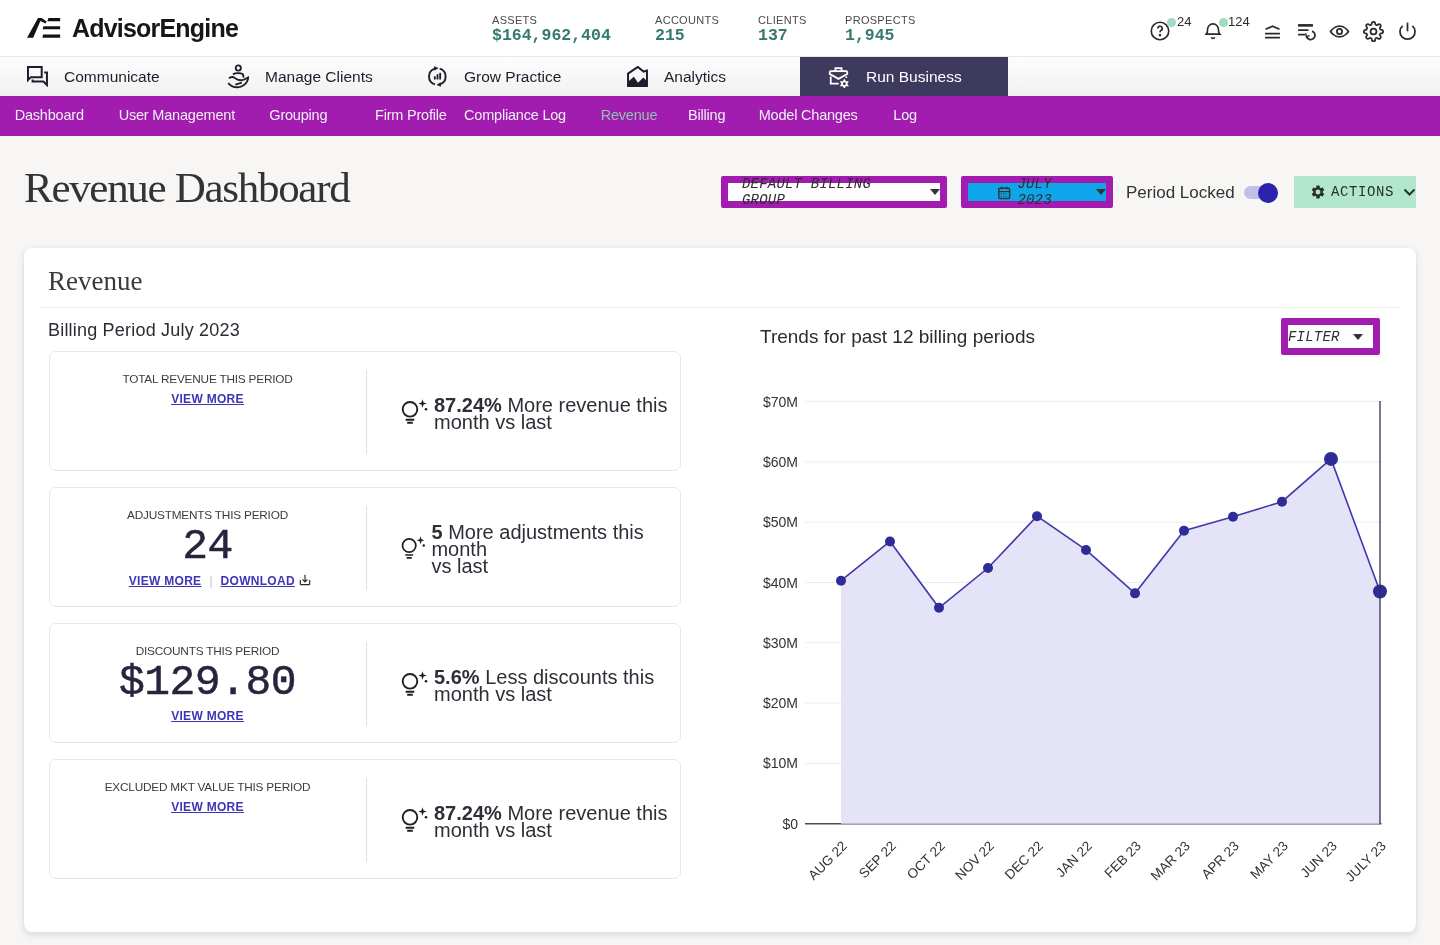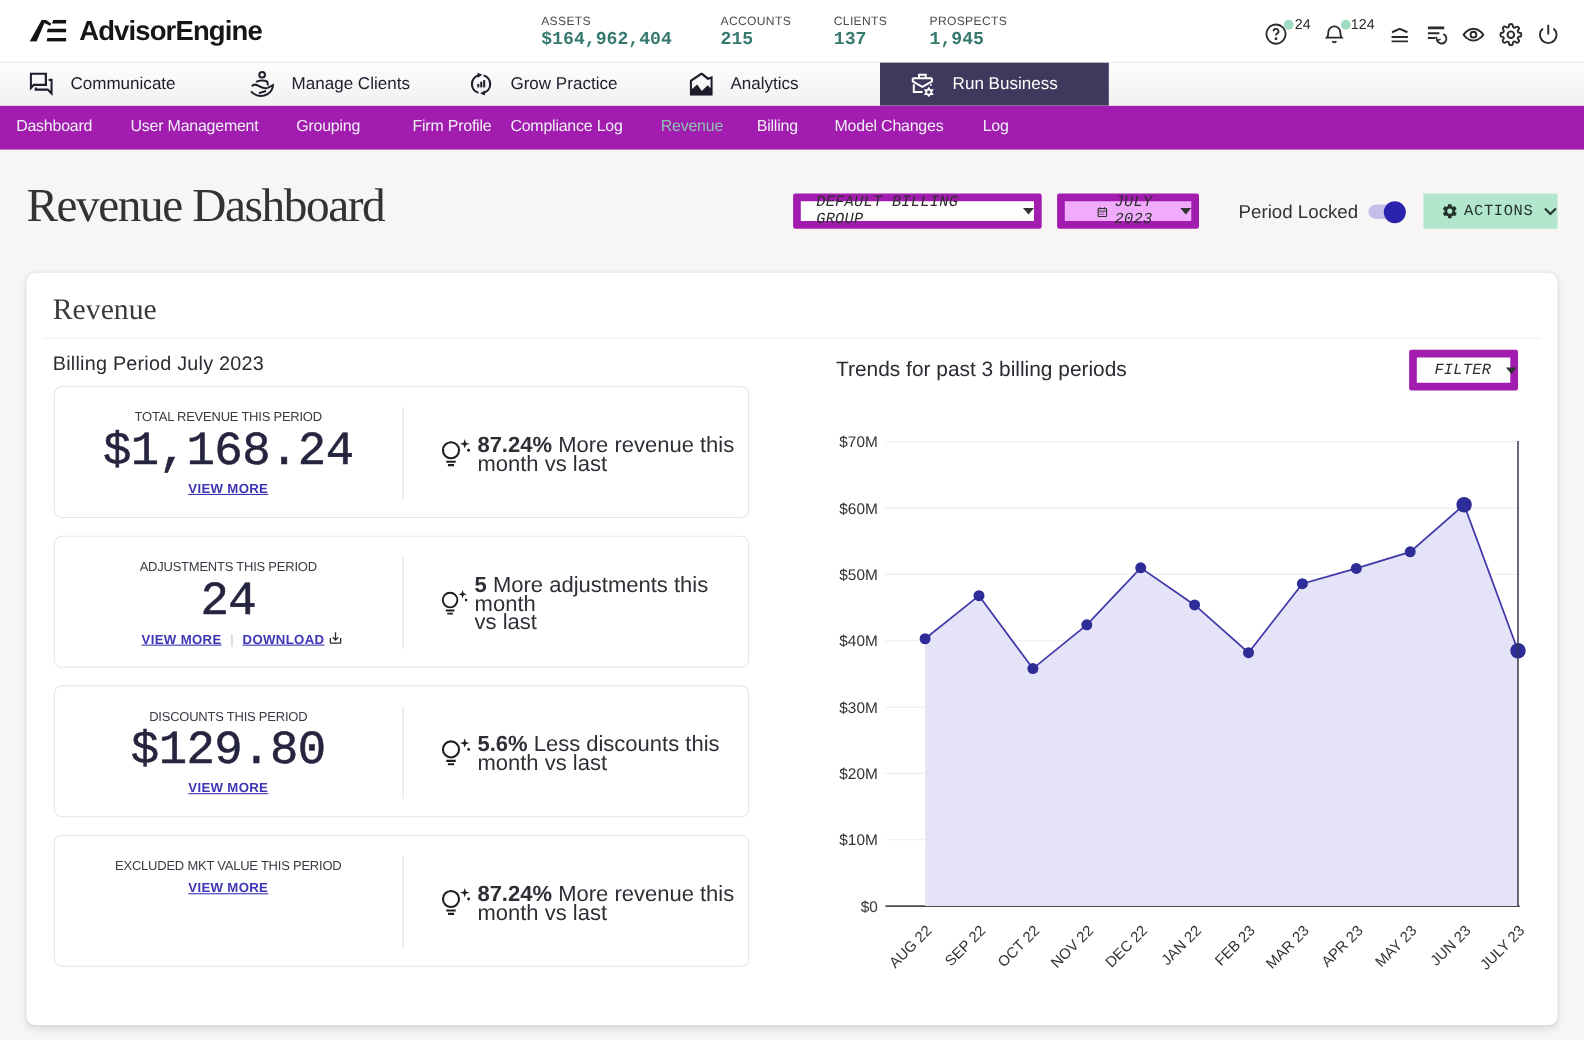--- a/index.html
+++ b/index.html
@@ -19,21 +19,21 @@
 .tab { display:flex; align-items:center; padding:0 0 0 27px; width:200px; color:#1d1d2b; font-size:15.5px; }
 .tab svg { margin-right:16px; }
 .tab.sel { background:#3e3a5e; color:#fff; width:208px; }
 .subnav { height:40px; background:#a21caf; position:relative; }
 .subnav a { color:#efeff5; font-size:14.5px; letter-spacing:-0.2px; text-decoration:none; position:absolute; top:11px; white-space:nowrap; }
 .subnav a.sel { color:#8fc1b3; }
 h1 { font-family:"Liberation Serif", serif; font-weight:400; font-size:43px; color:#333; position:absolute; left:24px; top:163px; letter-spacing:-1.3px; }
 .ctrl { position:absolute; top:176px; height:32px; display:flex; align-items:center; font-family:"Liberation Mono", monospace; font-size:14px; color:#2e2e2e; letter-spacing:0.2px; }
 .btn-outline { border:7px solid #a21caf; background:#fdfefd; border-radius:2px; justify-content:flex-start;font-style:italic; }
 #b1 { left:721px; width:226px; padding-left:14px; }
-#b2 { left:961px; width:129px; background:#f0abfc; padding-left:29px; }
+#b2 { left:961px; width:152px; background:#0ea5e9; padding-left:29px; }
 .caret { width:0; height:0; border-left:5px solid transparent; border-right:5px solid transparent; border-top:6px solid #333; display:inline-block; margin-left:13px; }
 .plock { position:absolute; left:1126px; top:183px; font-size:17px; color:#333; font-family:"Liberation Sans",sans-serif; letter-spacing:0; }
 .toggle { position:absolute; left:1244px; top:186px; width:34px; height:13px; background:#c3bfe9; border-radius:7px; }
 .knob { position:absolute; left:14px; top:-3.5px; width:20px; height:20px; border-radius:50%; background:#2b23ae; }
 #actions { left:1294px; width:122px; background:#b2e7ce; border:none; color:#26322d; justify-content:flex-start; padding-left:16px; border-radius:0; }
 
 .bigcard { position:absolute; left:24px; top:248px; width:1392px; height:684px; background:#fff; border-radius:8px; box-shadow:0 3px 7px rgba(80,80,120,0.16), 0 0 2px rgba(80,80,120,0.10); }
 h2 { font-family:"Liberation Serif", serif; font-weight:400; font-size:27px; color:#3b3b3b; position:absolute; left:48px; top:266px; }
 .hr { position:absolute; left:40px; top:307px; width:1360px; height:1px; background:#f0efee; }
 .bp { position:absolute; left:48px; top:320px; font-size:18px; color:#2b2b33; letter-spacing:0.2px; }
@@ -41,21 +41,21 @@
 .scard .left { position:absolute; left:0; top:0; width:315px; height:120px; text-align:center; }
 .scard .lab { font-size:11.8px; color:#3a3a44; margin-top:20px; letter-spacing:-0.2px; }
 .scard .big { font-family:"Liberation Mono", monospace; font-size:43px; font-weight:normal; color:#26253f; margin-top:5px; letter-spacing:-0.5px; height:40px; line-height:40px; -webkit-text-stroke:0.5px #26253f; }
 .scard .links { margin-top:6px; font-size:12px; }
 .scard a { color:#3d35b5; font-weight:bold; letter-spacing:0.3px; text-decoration:underline; }
 .vdiv { position:absolute; left:316px; top:18px; width:1px; height:84px; background:#e0e0e4; }
 .insight { position:absolute; left:351px; top:0; height:120px; display:flex; align-items:center; }
 .insight .txt { font-size:20px; color:#2e2e36; margin-left:5px; line-height:17px; margin-top:3px; }
 
 .trends { position:absolute; left:760px; top:326px; font-size:19px; color:#2b2b33; }
-#filter { left:1281px; top:318px; width:99px; height:37px; padding-left:16px; }
+#filter { left:1281px; top:318px; width:99px; height:37px; }
 </style>
 </head>
 <body>
 <div class="hdr">
   <div class="logo">
     <svg width="34" height="20" viewBox="0 0 34 20" style="margin-top:-1px">
       <polygon points="0,19.7 11,0 14.6,0 19.7,3.5 18.5,5.5 13.4,2.9 6.2,19.7" fill="#131313"></polygon>
       <polygon points="21.5,0 33.1,0 33.1,3.3 20.3,3.3" fill="#131313"></polygon>
       <polygon points="16.4,8.2 33.1,8.2 33.1,11.3 15.6,11.3" fill="#131313"></polygon>
       <polygon points="16,16.6 33.1,16.6 33.1,19.7 15.4,19.7" fill="#131313"></polygon>
@@ -189,21 +189,20 @@
   </div>
 
 <div class="bigcard"></div>
 <h2>Revenue</h2>
 <div class="hr"></div>
 <div class="bp">Billing Period July 2023</div>
 
 <div class="scard" style="top:351px">
   <div class="left">
     <div class="lab">TOTAL REVENUE THIS PERIOD</div>
-    <div class="big">$1,168.24</div>
     <div class="links"><a>VIEW MORE</a></div>
   </div>
   <div class="vdiv"></div>
   <div class="insight">
     <svg width="28" height="30" viewBox="0 0 28 30" fill="none">
         <circle cx="9" cy="12.3" r="7.3" stroke="#1e1e1e" stroke-width="1.9"></circle>
         <path d="M4.7 22.7h8.6M6.2 25.8h5.6" stroke="#1e1e1e" stroke-width="1.9"></path>
         <path d="M21.5 2.2l1.05 3.25L25.8 6.5l-3.25 1.05L21.5 10.8l-1.05-3.25L17.2 6.5l3.25-1.05z" fill="#1e1e1e"></path>
         <circle cx="25" cy="12.3" r="1.3" fill="#1e1e1e"></circle>
       </svg>
@@ -256,21 +255,21 @@
     <svg width="28" height="30" viewBox="0 0 28 30" fill="none">
         <circle cx="9" cy="12.3" r="7.3" stroke="#1e1e1e" stroke-width="1.9"></circle>
         <path d="M4.7 22.7h8.6M6.2 25.8h5.6" stroke="#1e1e1e" stroke-width="1.9"></path>
         <path d="M21.5 2.2l1.05 3.25L25.8 6.5l-3.25 1.05L21.5 10.8l-1.05-3.25L17.2 6.5l3.25-1.05z" fill="#1e1e1e"></path>
         <circle cx="25" cy="12.3" r="1.3" fill="#1e1e1e"></circle>
       </svg>
     <div class="txt"><b>87.24%</b> More revenue this<br>month vs last</div>
   </div>
 </div>
 
-<div class="trends">Trends for past 3 billing periods</div>
+<div class="trends">Trends for past 12 billing periods</div>
 <div class="ctrl btn-outline" id="filter">FILTER<span class="caret"></span></div>
 <svg id="chart" style="position:absolute; left:760px; top:390px;" width="660" height="500" viewBox="0 0 660 500">
     <line x1="45" x2="621.5" y1="433.7" y2="433.7" stroke="#4a4a4a" stroke-width="1.5"></line>
     <text x="38" y="438.7" text-anchor="end" font-size="14" fill="#333" font-family="Liberation Sans">$0</text>
     <line x1="45" x2="621.5" y1="373.4" y2="373.4" stroke="#ededed" stroke-width="1"></line>
     <text x="38" y="378.4" text-anchor="end" font-size="14" fill="#333" font-family="Liberation Sans">$10M</text>
     <line x1="45" x2="621.5" y1="313.1" y2="313.1" stroke="#ededed" stroke-width="1"></line>
     <text x="38" y="318.1" text-anchor="end" font-size="14" fill="#333" font-family="Liberation Sans">$20M</text>
     <line x1="45" x2="621.5" y1="252.8" y2="252.8" stroke="#ededed" stroke-width="1"></line>
     <text x="38" y="257.8" text-anchor="end" font-size="14" fill="#333" font-family="Liberation Sans">$30M</text>

